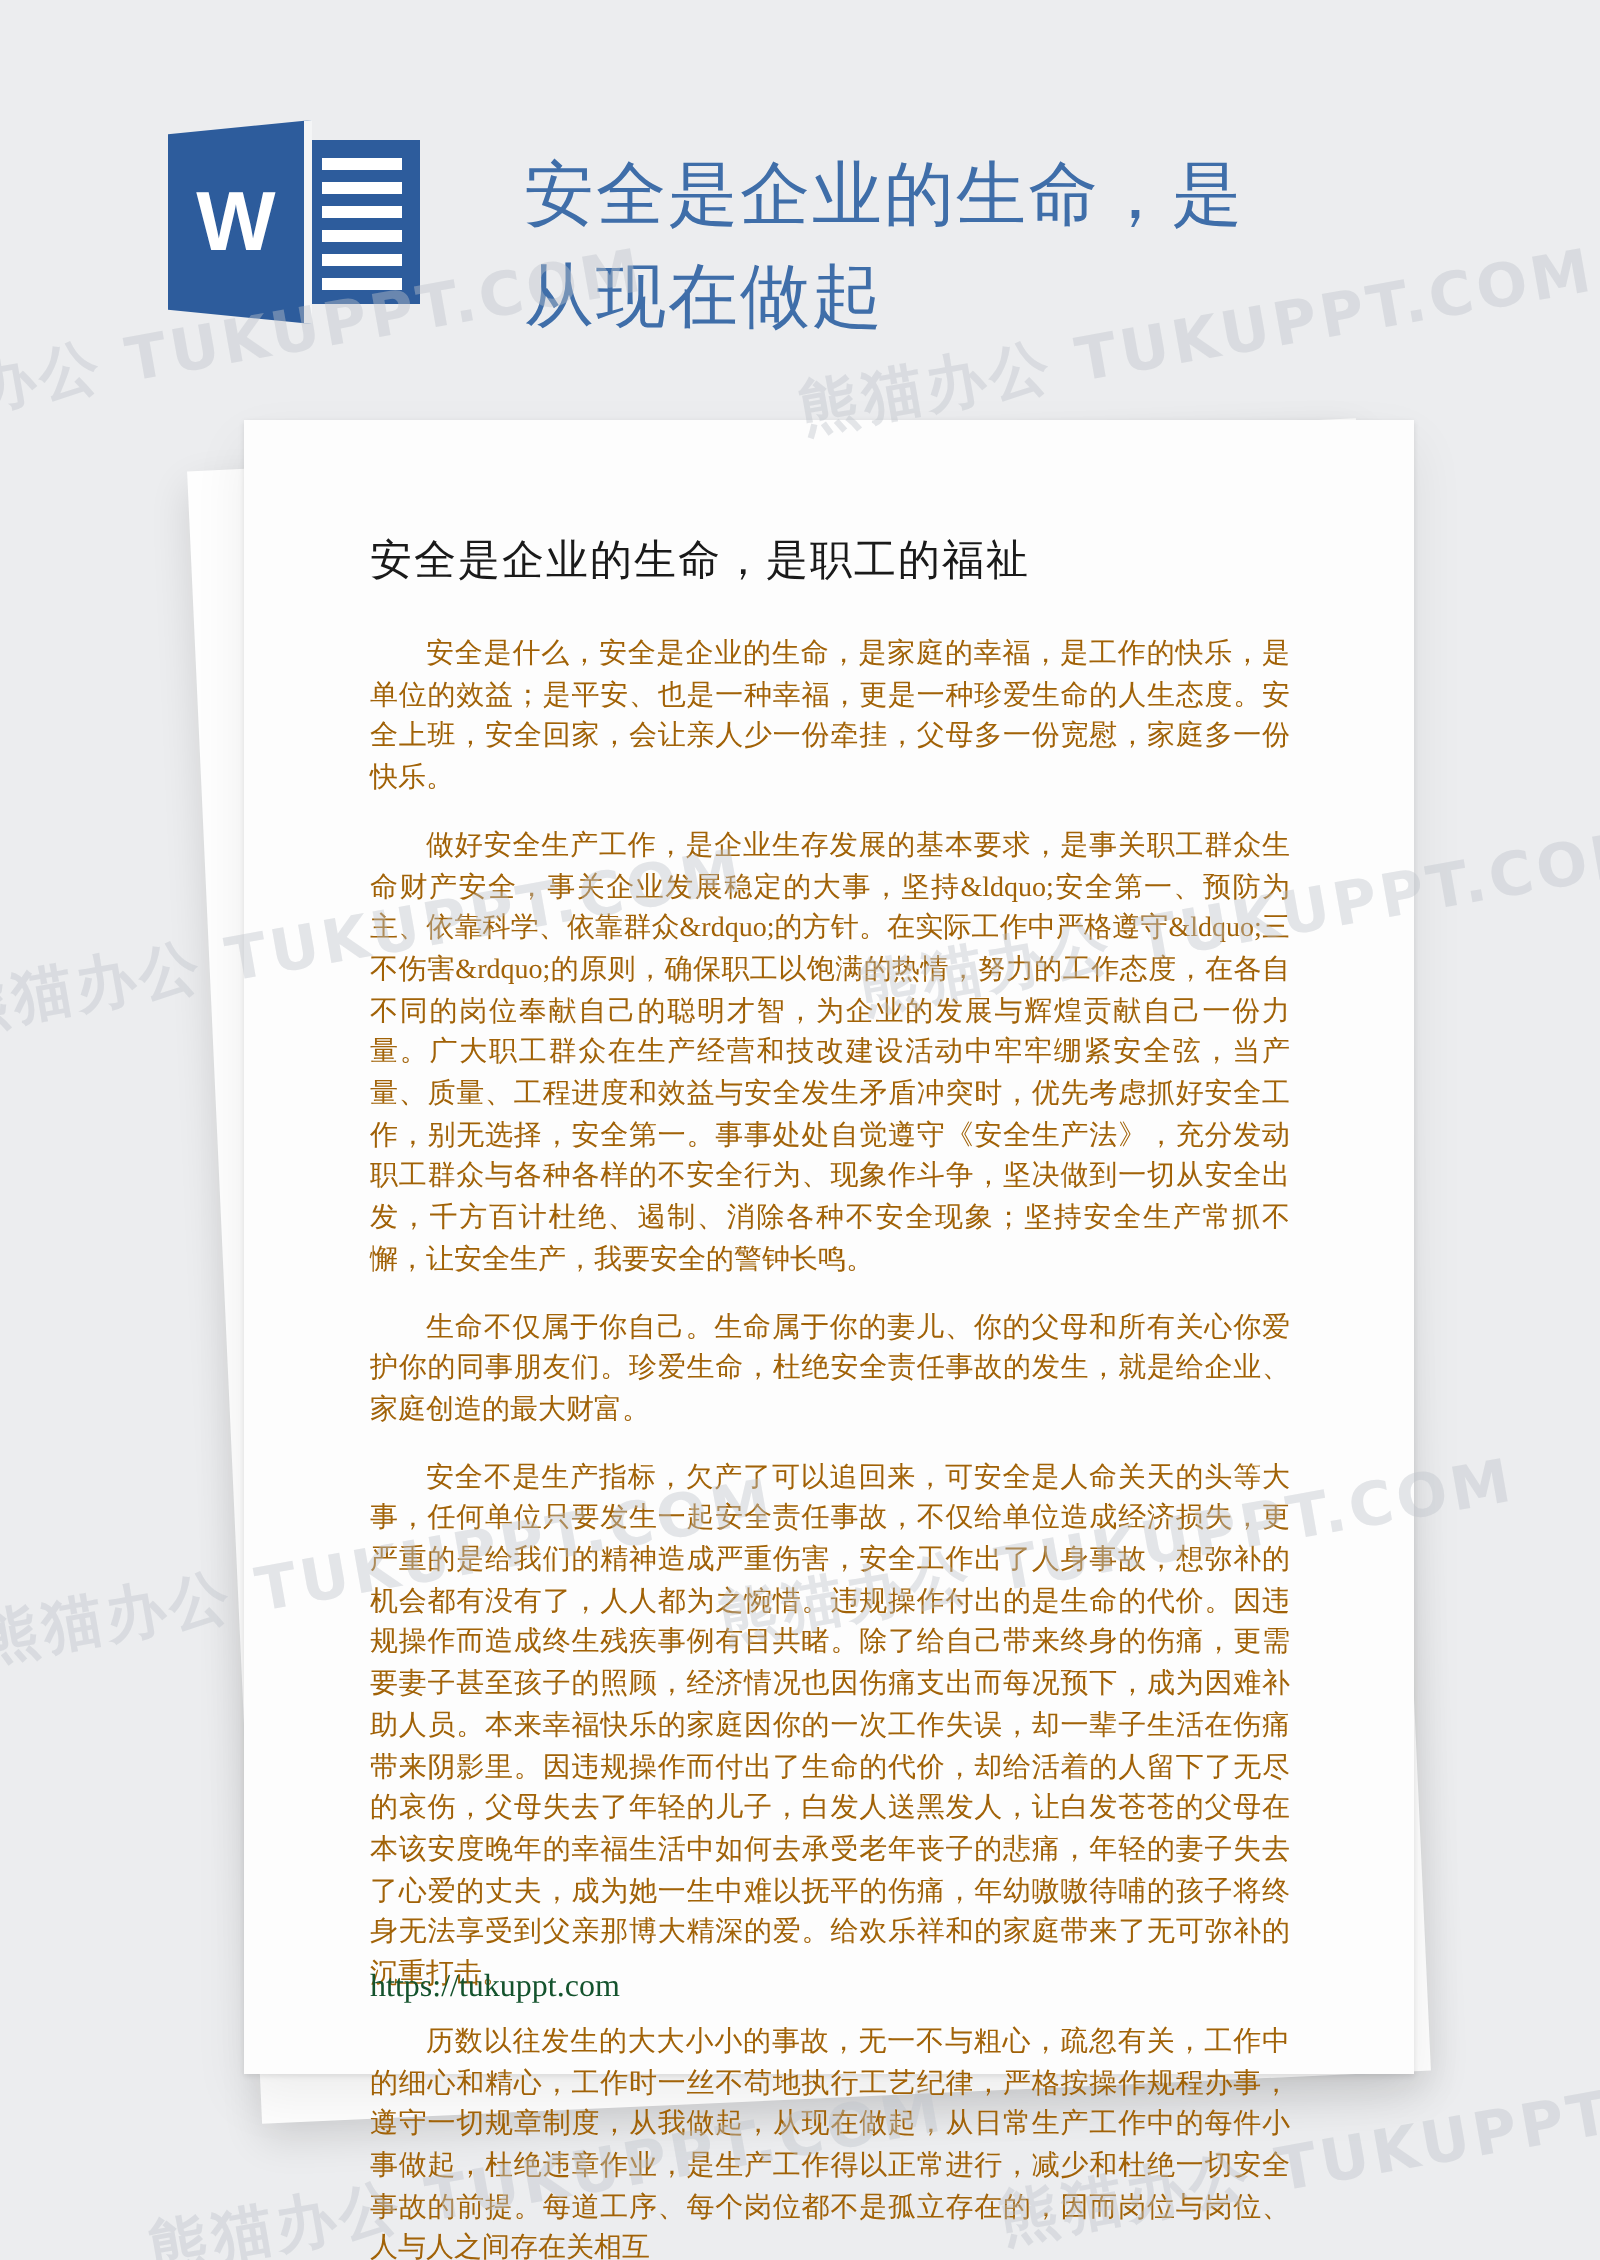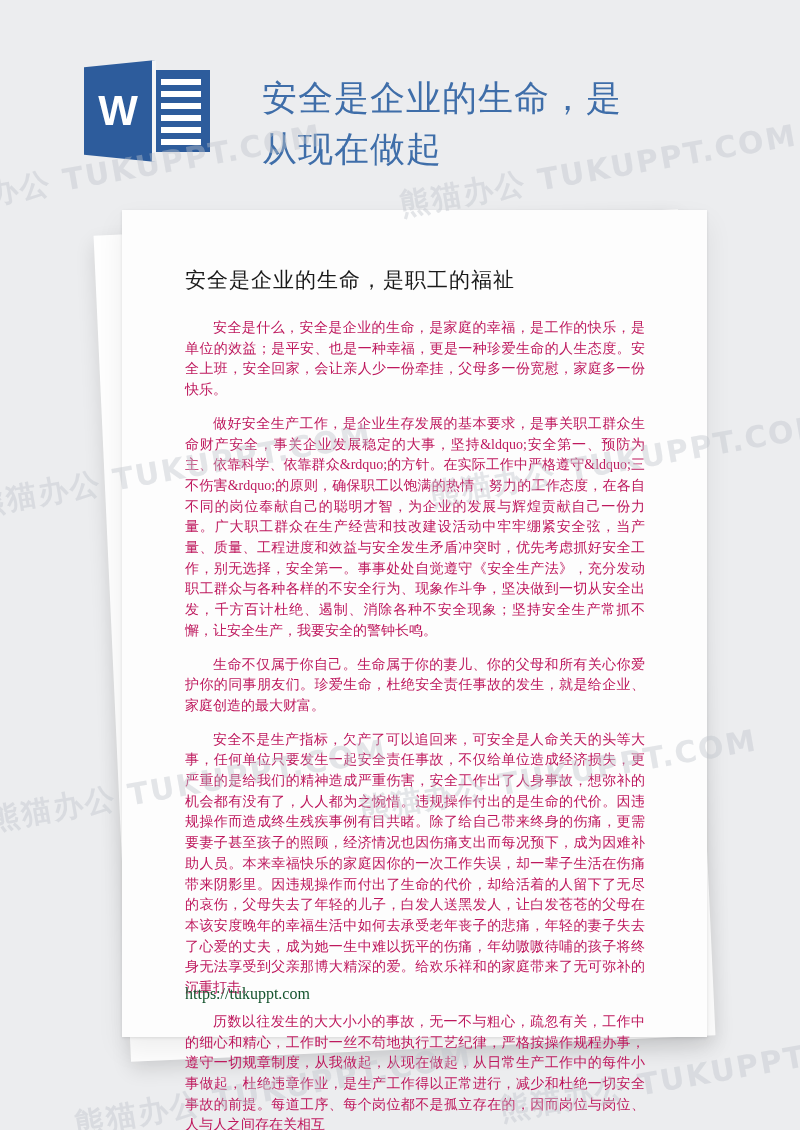--- a/index.html
+++ b/index.html
@@ -51,21 +51,21 @@
   .doc-content {
     position:absolute; inset:0; padding:56px 62px 4px 63px;
     font-family:"Liberation Serif","DejaVu Serif",serif; color:#333333;
   }
   .doc-title {
     font-size:21px; font-weight:400; color:#1a1a1a;
     letter-spacing:1px; margin:0 0 24px 0;
   }
   .doc-content p {
     font-size:14px; line-height:20.7px; text-align:justify;
-    text-indent:2em; margin:0 0 13px 0; color:#be185d;
+    text-indent:2em; margin:0 0 13px 0; color:#a16207;
   }
   .doc-footer {
     position:absolute; left:63px; bottom:34px;
     font-family:Liberation Serif, serif;
     font-size:16px; color:#14532d; z-index:11;
   }
 
   
   .wm {
     position:absolute; white-space:nowrap; pointer-events:none; z-index:30;

